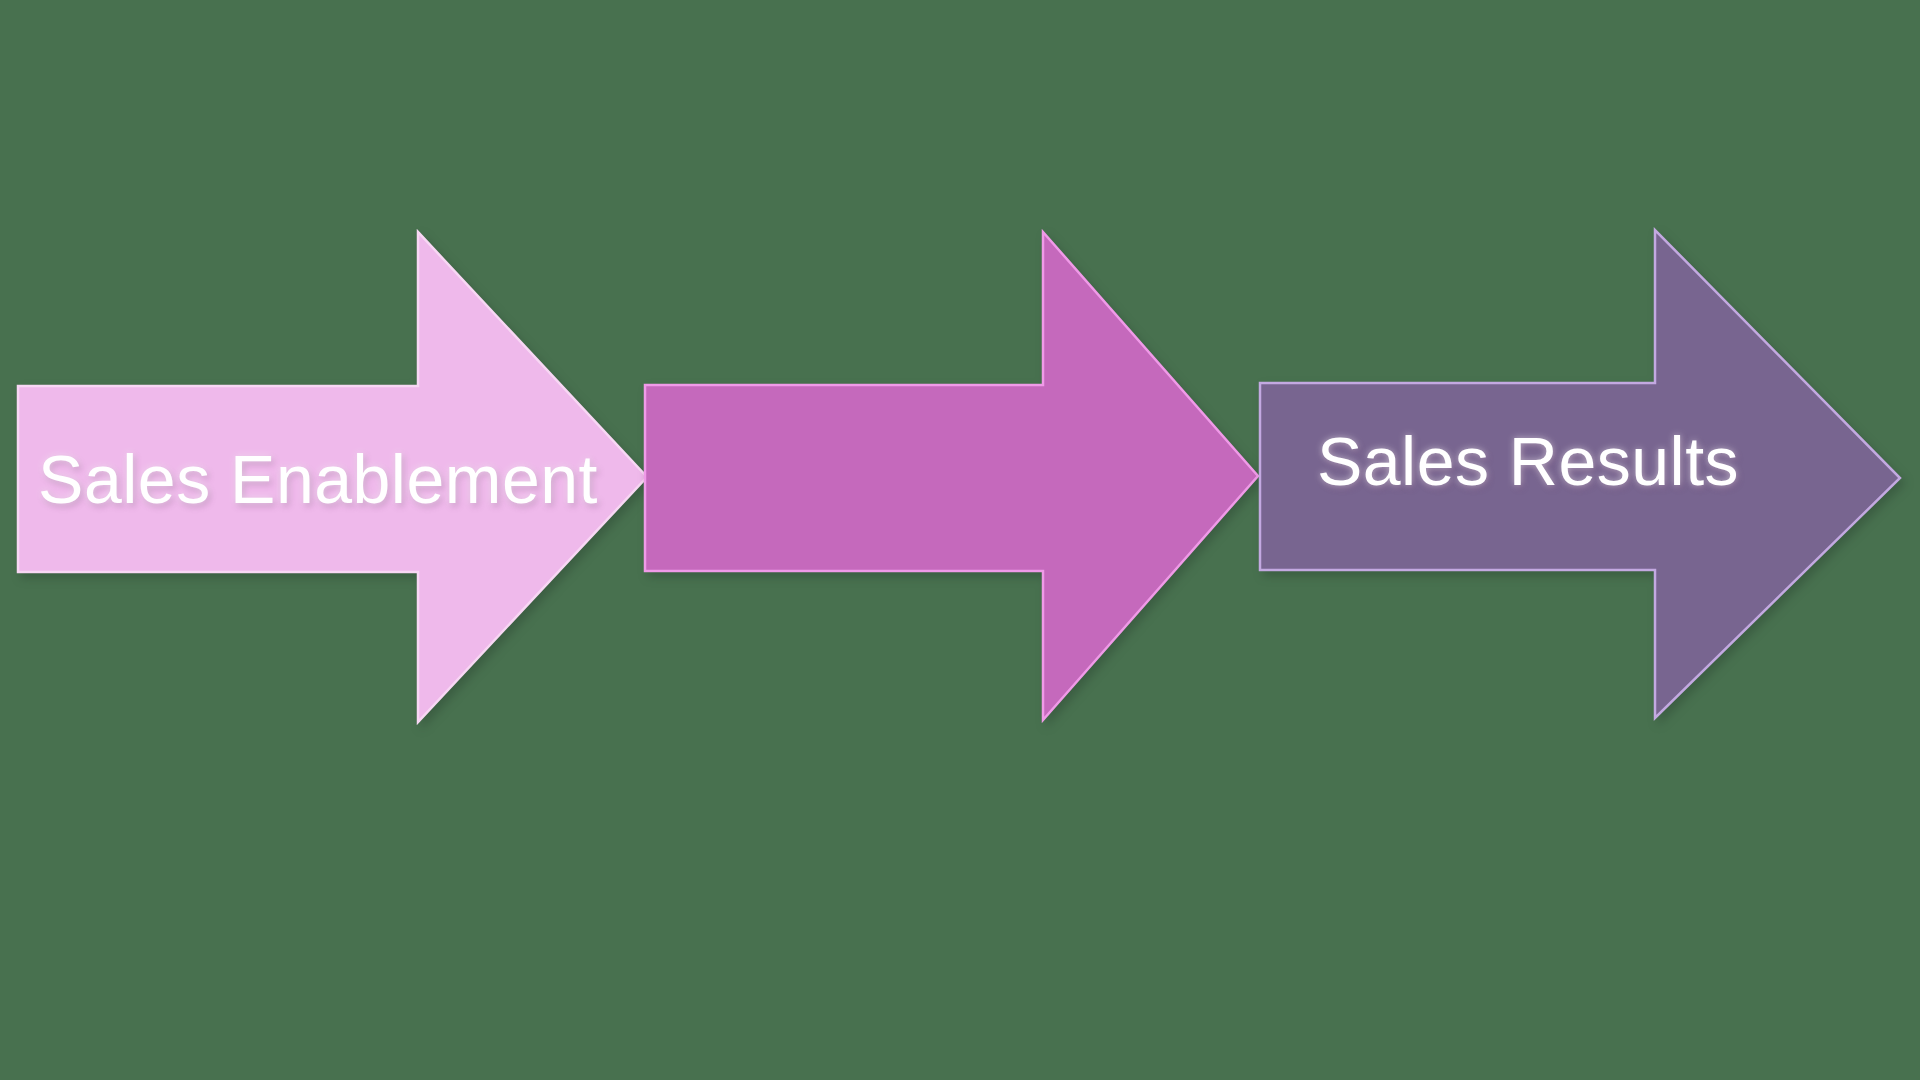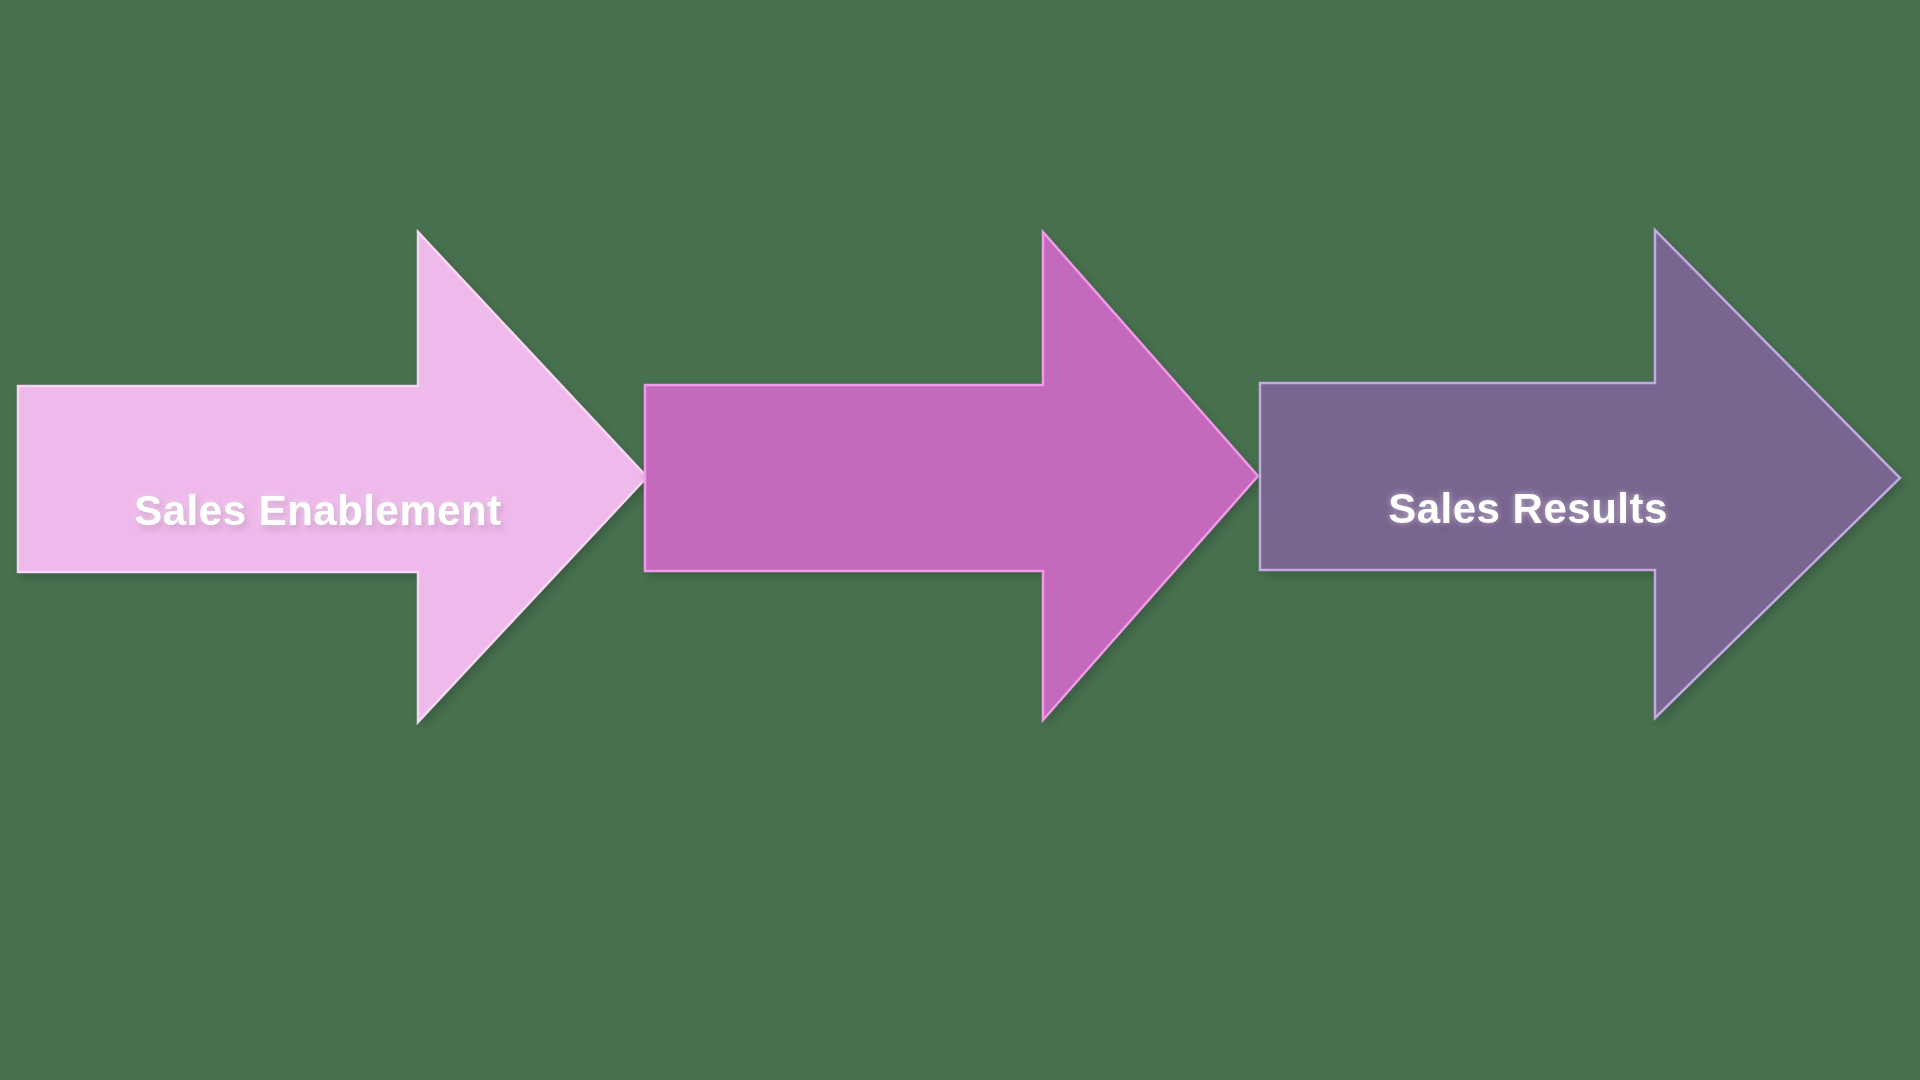--- a/index.html
+++ b/index.html
@@ -29,30 +29,29 @@
   }
   .arrow-poly.a1 { stroke: #F8D7F4; filter: drop-shadow(4px 5px 5px rgba(30,50,35,0.30)); }
   .arrow-poly.a2 { stroke: #F09AE8; filter: drop-shadow(4px 5px 5px rgba(30,50,35,0.30)); }
   .arrow-poly.a3 { stroke: #C3A9E1; filter: drop-shadow(4px 5px 5px rgba(30,50,35,0.30)); }
   .arrow-label {
     position: absolute;
     display: flex;
     align-items: center;
     justify-content: center;
     color: #FFFFFF;
-    font-size: 42px;
-    font-weight: bold;
+    font-size: 68px;
+    font-weight: normal;
     letter-spacing: 0.5px;
     white-space: nowrap;
     text-shadow: 0 0 7px rgba(255,255,255,0.55), 2px 3px 6px rgba(110,60,105,0.35);
-    margin-top: 32px;
   }
   .label-1 { left: 18px;   top: 386px; width: 600px; height: 186px; }
   .label-2 { left: 645px;  top: 385px; width: 594px; height: 186px; }
-  .label-3 { left: 1260px; top: 383px; width: 536px; height: 187px; }
+  .label-3 { left: 1260px; top: 367px; width: 536px; height: 187px; }
 </style>
 </head>
 <body>
 
 <div class="stage">
 
   <svg class="diagram-svg" viewBox="0 0 1920 1080" xmlns="http://www.w3.org/2000/svg">
 
     <polygon class="arrow-poly a1" points="18,386 418,386 418,232 647,477 418,722 418,572 18,572" fill="#EFB9EB"></polygon>
 

